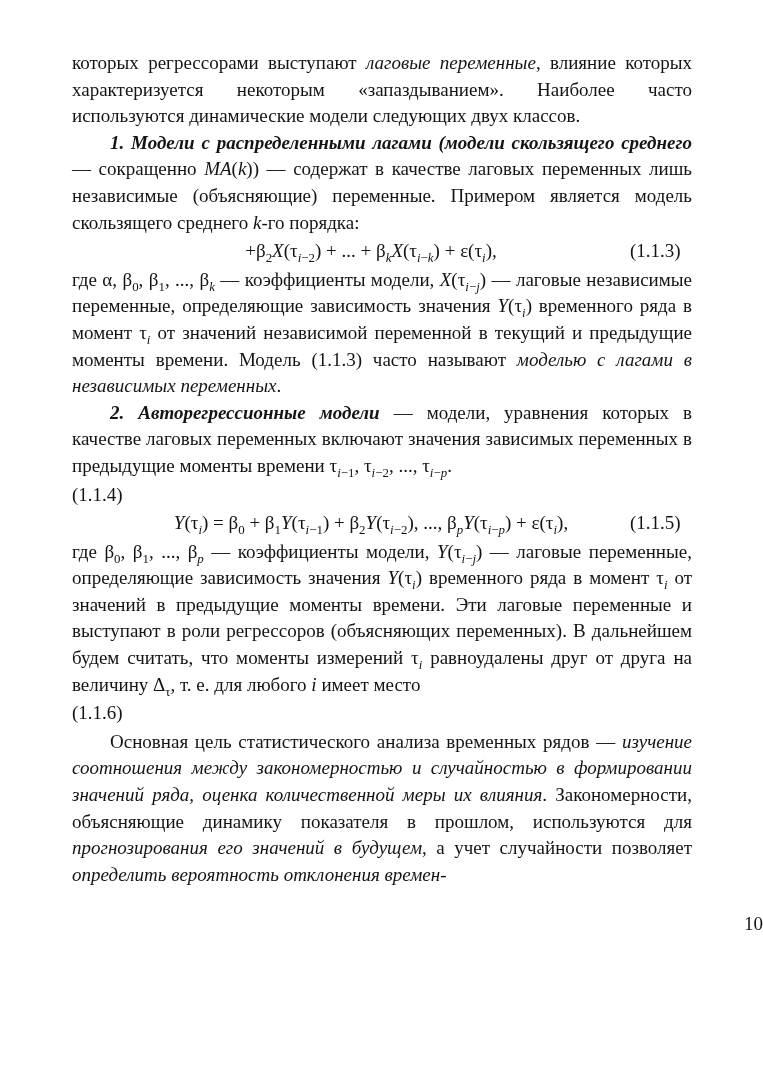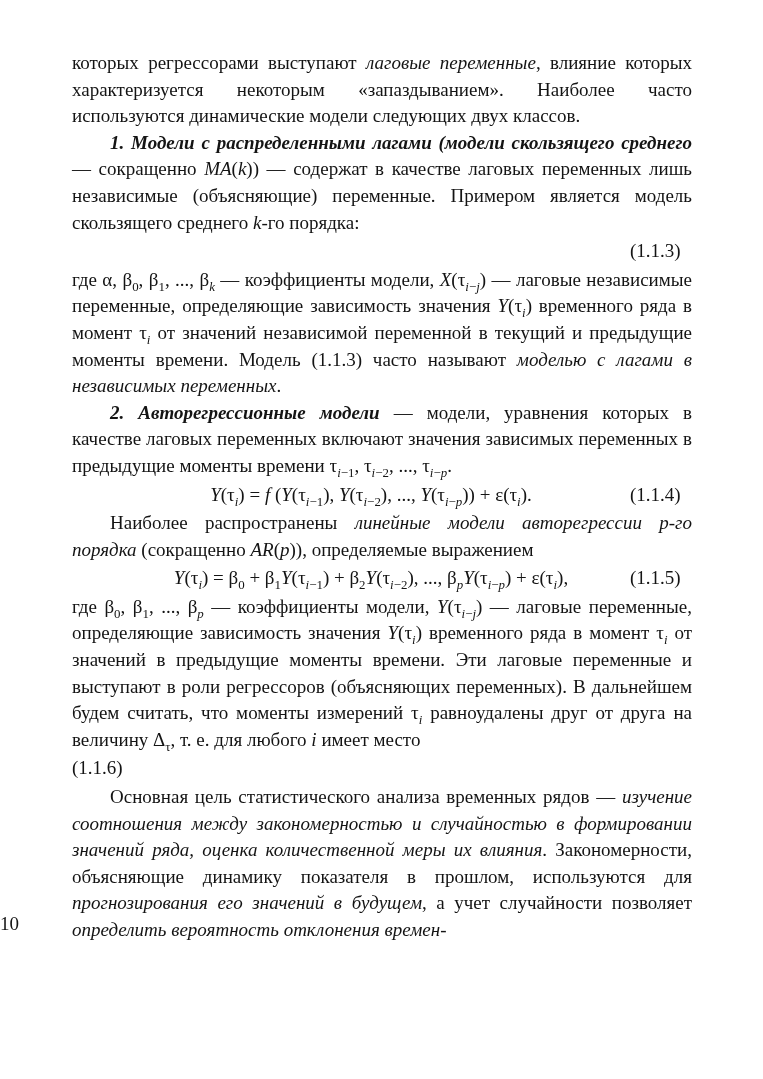--- a/index.html
+++ b/index.html
@@ -47,52 +47,49 @@
     line-height: 0;
     vertical-align: sub;
   }
   i { font-style: italic; }
   b { font-weight: bold; }
   .page-number {
     position: absolute;
     bottom: 24px;
     left: 0;
     width: 100%;
-    text-align: left;
+    text-align: right;
     font-size: 19px;
   }
 </style>
 </head>
 <body>
 
 <div class="page">
   <div class="text-block">
 
     <p class="noindent">которых регрессорами выступают <i>лаговые переменные</i>, влияние которых характеризуется некоторым «запаздыванием». Наиболее часто используются динамические модели следующих двух классов.</p>
 
     <p class="indent"><b><i>1. Модели с распределенными лагами (модели скользящего среднего</i></b> — сокращенно <i>MA</i>(<i>k</i>)) — содержат в качестве лаговых переменных лишь независимые (объясняющие) переменные. Примером является модель скользящего среднего <i>k</i>-го порядка:</p>
 
     <div class="eq-row">
       <div class="eq-body">
+        <div class="eq-line">+β<sub>2</sub><i>X</i>(τ<sub><i>i</i>−2</sub>) + ... + β<sub><i>k</i></sub><i>X</i>(τ<sub><i>i</i>−<i>k</i></sub>) + ε(τ<sub><i>i</i></sub>),</div>
       </div>
       <div class="eq-num">(1.1.3)</div>
     </div>
 
     <p class="noindent">где α, β<sub>0</sub>, β<sub>1</sub>, ..., β<sub><i>k</i></sub> — коэффициенты модели, <i>X</i>(τ<sub><i>i</i>−<i>j</i></sub>) — лаговые независимые переменные, определяющие зависимость значения <i>Y</i>(τ<sub><i>i</i></sub>) временного ряда в момент τ<sub><i>i</i></sub> от значений независимой переменной в текущий и предыдущие моменты времени. Модель (1.1.3) часто называют <i>моделью с лагами в независимых переменных</i>.</p>
 
     <p class="indent"><b><i>2. Авторегрессионные модели</i></b> — модели, уравнения которых в качестве лаговых переменных включают значения зависимых переменных в предыдущие моменты времени τ<sub><i>i</i>−1</sub>, τ<sub><i>i</i>−2</sub>, ..., τ<sub><i>i</i>−<i>p</i></sub>.</p>
 
     <div class="eq-row">
-      <div class="eq-body">
-        <div class="eq-line"><i>Y</i>(τ<sub><i>i</i></sub>) = <i>f</i> (<i>Y</i>(τ<sub><i>i</i>−1</sub>), <i>Y</i>(τ<sub><i>i</i>−2</sub>), ..., <i>Y</i>(τ<sub><i>i</i>−<i>p</i></sub>)) + ε(τ<sub><i>i</i></sub>).</div>
-      </div>
       <div class="eq-num">(1.1.4)</div>
     </div>
 
-    <p class="indent">Наиболее распространены <i>линейные модели авторегрессии p-го порядка</i> (сокращенно <i>AR</i>(<i>p</i>)), определяемые выражением</p>
 
     <div class="eq-row">
       <div class="eq-body">
         <div class="eq-line"><i>Y</i>(τ<sub><i>i</i></sub>) = β<sub>0</sub> + β<sub>1</sub><i>Y</i>(τ<sub><i>i</i>−1</sub>) + β<sub>2</sub><i>Y</i>(τ<sub><i>i</i>−2</sub>), ..., β<sub><i>p</i></sub><i>Y</i>(τ<sub><i>i</i>−<i>p</i></sub>) + ε(τ<sub><i>i</i></sub>),</div>
       </div>
       <div class="eq-num">(1.1.5)</div>
     </div>
 
     <p class="noindent">где β<sub>0</sub>, β<sub>1</sub>, ..., β<sub><i>p</i></sub> — коэффициенты модели, <i>Y</i>(τ<sub><i>i</i>−<i>j</i></sub>) — лаговые переменные, определяющие зависимость значения <i>Y</i>(τ<sub><i>i</i></sub>) временного ряда в момент τ<sub><i>i</i></sub> от значений в предыдущие моменты времени. Эти лаговые переменные и выступают в роли регрессоров (объясняющих переменных). В дальнейшем будем считать, что моменты измерений τ<sub><i>i</i></sub> равноудалены друг от друга на величину Δ<sub>τ</sub>, т. е. для любого <i>i</i> имеет место</p>
 

